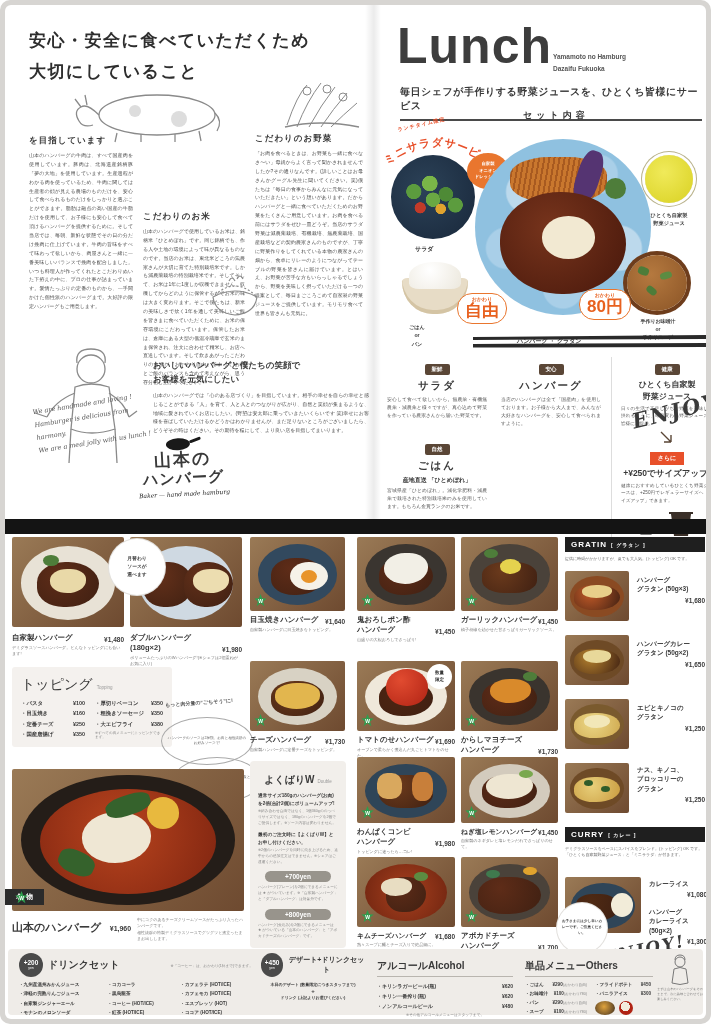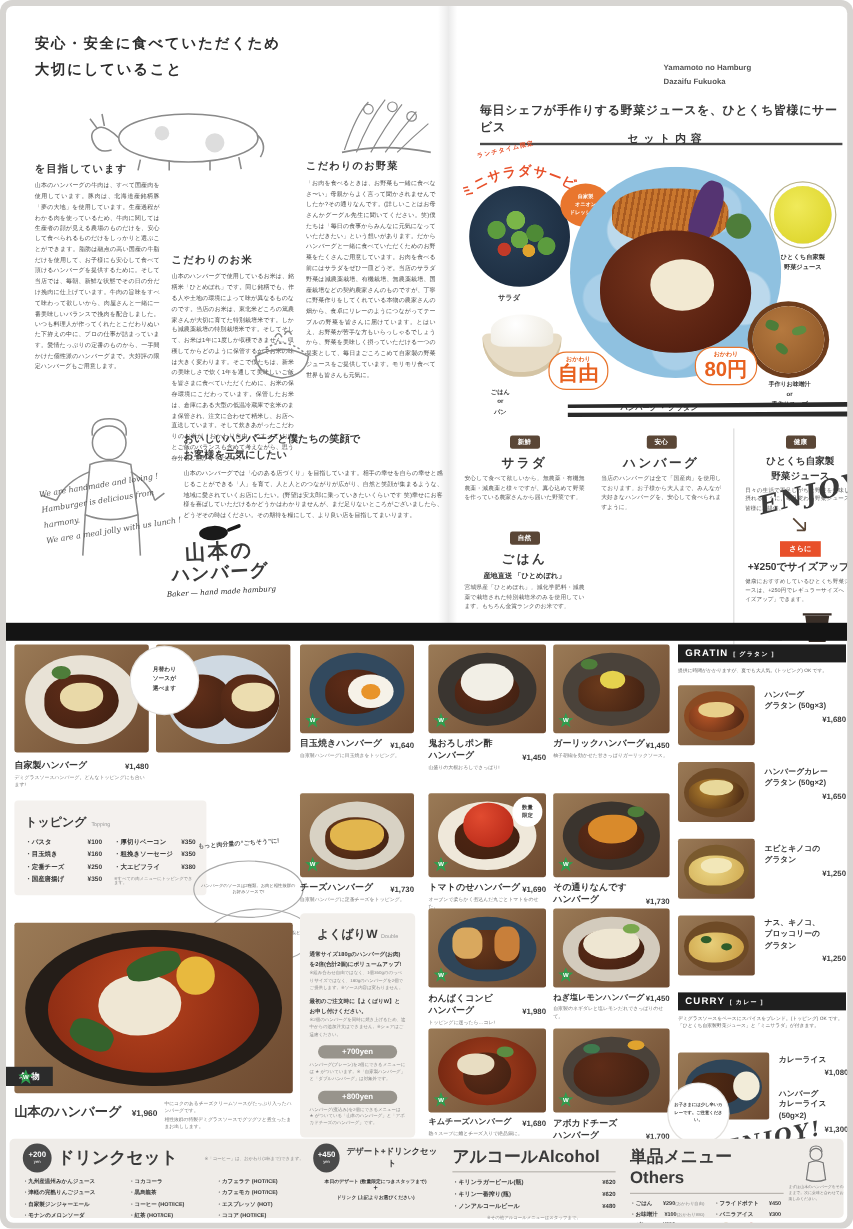--- a/index.html
+++ b/index.html
@@ -2,21 +2,21 @@
 <html lang="ja"><head>
 <meta charset="utf-8">
 <style>
   html,body{margin:0;padding:0}
   .page{position:relative;width:711px;height:1024px;background:#d7d5d2;font-family:"Liberation Sans","DejaVu Sans",sans-serif;color:#3a3a3a;overflow:hidden;border-radius:10px}
   .sheet{position:absolute;left:5px;top:5px;width:701px;height:1014px;background:#fff;border-radius:6px;overflow:hidden}
   .t{position:absolute}
   .pre{white-space:pre-line}
   .jst{text-align:justify}
   
-  .heading{font-size:12px;font-weight:700;letter-spacing:1.5px;line-height:1.85;color:#2e2e2e}
+  .heading{font-size:17px;font-weight:700;letter-spacing:1.5px;line-height:1.85;color:#2e2e2e}
   .colttl{font-size:8.5px;font-weight:700;margin-bottom:4px;letter-spacing:1px}
   .colbody{font-size:5px;line-height:1.78;color:#4a4a4a}
   .msgttl{font-size:8.5px;font-weight:700;line-height:1.6}
   .msgbody{font-size:5px;line-height:1.75;color:#4a4a4a;margin-top:5px}
   .handw{font-family:"DejaVu Serif","Liberation Serif",serif;font-style:italic;font-size:6.5px;line-height:2;color:#555;transform:rotate(-9deg)}
   .logo{text-align:center;transform:rotate(-3deg)}
   .logo .l1{font-size:17px;font-weight:900;letter-spacing:2px;line-height:1}
   .logo .l2{font-size:15px;font-weight:900;letter-spacing:1px;line-height:1.3}
   .logo .l3{font-family:"DejaVu Serif",serif;font-style:italic;font-size:6px;color:#222;margin-top:2px}
   .fold{background:linear-gradient(90deg,rgba(0,0,0,0) 0%,rgba(0,0,0,.08) 55%,rgba(0,0,0,0) 100%)}
@@ -51,21 +51,21 @@
   .photo .tp{position:absolute;left:34%;top:36%;width:32%;height:26%;border-radius:50% 45% 55% 50%;background:var(--tc,#e9c86a)}
   .photo .gr{position:absolute;left:28%;top:20%;width:14%;height:12%;border-radius:50%;background:#4e7d3a}
   .star{position:absolute;left:4px;bottom:4px;width:13px;height:13px;background:#2f9e4e;clip-path:polygon(50% 0%,63% 33%,98% 35%,70% 57%,80% 95%,50% 72%,20% 95%,30% 57%,2% 35%,37% 33%);color:#fff;font-size:5px;font-weight:700;text-align:center;line-height:14px}
   .cap .row{display:flex;justify-content:space-between;align-items:flex-end}
   .cap .nm{font-size:7.5px;font-weight:800;line-height:1.35}
   .cap .pr{font-size:6.5px;font-weight:800;white-space:nowrap}
   .cap .ds{font-size:4.1px;color:#777;margin-top:2px;line-height:1.5}
   .bubble{background:#fff;border-radius:50%;box-shadow:0 0 0 1px #e2e0dd;display:flex;align-items:center;justify-content:center;text-align:center;font-size:4.8px;font-weight:700;line-height:1.6}
   .cloud{border:1px solid #aaa;border-radius:50%;font-size:3.6px;color:#666;display:flex;align-items:center;text-align:center;padding:5px;line-height:1.5}
   .tbox{background:#f4f1ee;border-radius:3px;padding:8px 9px}
-  .tbox .th{font-size:10px;font-weight:700}
+  .tbox .th{font-size:14px;font-weight:400}
   .tbox .te{font-size:4.5px;color:#999;margin-left:4px}
   .titem{display:flex;justify-content:space-between;font-size:5.4px;font-weight:700;line-height:1.9}
   .tnote{font-size:3.6px;color:#888;margin-top:2px}
   .meibadge{background:#2b2b2b;color:#fff;font-size:7px;font-weight:700;letter-spacing:3px;padding:3px 8px 3px 11px}
   .ybox{background:#f2efeb;border-radius:4px;padding:8px}
   .ybox .yt{font-size:10px;font-weight:900}
   .ybox .ye{font-size:4.5px;color:#999;margin-left:3px}
   .ybox .yl{font-size:4.7px;font-weight:700;line-height:1.6;margin-top:5px;text-align:left}
   .ybox .yn{font-size:3.7px;color:#888;line-height:1.55;margin-top:2px;text-align:left}
   .pill{background:#98948c;color:#fff;border-radius:10px;font-size:6.5px;font-weight:800;text-align:center;width:66px;margin:6px auto 3px;padding:2px 0}
@@ -73,21 +73,21 @@
   .ghead{background:#1f1f1f;color:#fff;font-size:8px;font-weight:800;letter-spacing:1px;padding:3px 6px}
   .ghead .jp{font-size:5px;font-weight:700;margin-left:4px}
   .gnote{font-size:4px;color:#666;line-height:1.5;margin:4px 0}
   .g-name{font-size:6.5px;font-weight:800;line-height:1.45}
   .g-price{font-size:6.5px;font-weight:800;margin-top:3px;text-align:right}
   
   .band{background:#efece8;border-radius:4px}
   .cbadge{width:24px;height:24px;border-radius:50%;background:#4a4a4a;color:#fff;display:flex;flex-direction:column;align-items:center;justify-content:center;line-height:1}
   .cbadge .n{font-size:6.5px;font-weight:800}
   .cbadge .y{font-size:3.5px}
-  .bhead{font-size:14px;font-weight:800}
+  .bhead{font-size:10px;font-weight:800}
   .bnote{font-size:3.7px;color:#888}
   .ditem{font-size:4.6px;font-weight:700;line-height:2.05;white-space:nowrap}
   .aitem{display:flex;justify-content:space-between;font-size:5px;font-weight:700;line-height:2}
   .oitem{display:flex;justify-content:space-between;font-size:4.6px;font-weight:700;line-height:1.95;white-space:nowrap}
   .oitem .on{color:#888;font-weight:400;font-size:3.6px}
   .sep{border-bottom:1px solid #b9b5af;margin:3px 0 4px}
   svg{display:block}
 </style>
 </head>
 <body>
@@ -167,20 +167,21 @@
       <ellipse cx="16" cy="11" rx="12" ry="6" fill="#1a1a1a"></ellipse>
       <rect x="27" y="8" width="12" height="3" rx="1.5" fill="#1a1a1a" transform="rotate(-18 27 8)"></rect>
     </svg>
     <div class="l1">山本の</div>
     <div class="l2">ハンバーグ</div>
     <div class="l3">Baker — hand made hamburg</div>
   </div>
 
   <div class="t fold" style="left:360px;top:0;width:16px;height:515px"></div>
 
+  <div class="t lunch-ttl" style="left:392px;top:16px">Lunch</div>
   <div class="t lunch-sub pre" style="left:548px;top:46px">Yamamoto no Hamburg
 Dazaifu Fukuoka</div>
   <div class="t tagline" style="left:395px;top:80px;width:302px">毎日シェフが手作りする野菜ジュースを、ひとくち皆様にサービス</div>
   <div class="t setttl" style="left:518px;top:104px">セット内容</div>
 
   <div class="t limited-red" style="left:392px;top:116px">ランチタイム限定</div>
   <svg class="t" style="left:376px;top:120px" width="112" height="42" viewBox="0 0 112 42">
     <path id="arcp" d="M6,40 Q56,2 106,40" fill="none"></path>
     <text class="arc-red"><textPath href="#arcp">ミニサラダサービス</textPath></text>
   </svg>
@@ -302,20 +303,27 @@
 ソースが
 選べます</div>
 
   <div class="t cap" style="left:7px;top:628px;width:112px">
     <div class="row">
           <span class="nm">自家製ハンバーグ</span>
           <span class="pr">¥1,480</span>
         </div>
     <div class="ds">デミグラスソースハンバーグ。どんなトッピングにも合います!</div>
   </div>
+  <div class="t cap" style="left:125px;top:628px;width:112px">
+    <div class="row">
+          <span class="nm">ダブルハンバーグ (180g×2)</span>
+          <span class="pr">¥1,980</span>
+        </div>
+    <div class="ds">ボリュームたっぷりのWハンバーグ!(※シェフは2個重ねがお気に入り)</div>
+  </div>
 
   <div class="photo" style="left:245px;top:532px;width:95px;height:74px;--pc:#32495e;--fc:#5e2c18">
         <i class="pl"></i>
         <i class="fd"></i>
     <i style="position:absolute;left:42%;top:34%;width:40%;height:38%;border-radius:50%;background:#f6f2e8"></i>
     <i style="position:absolute;left:54%;top:44%;width:17%;height:18%;border-radius:50%;background:#e8942a"></i>
     <span class="star">W</span>
       </div>
   <div class="photo" style="left:352px;top:532px;width:98px;height:74px;--pc:#3a3530;--fc:#5e2c18;--tc:#f2efe6">
         <i class="pl"></i>
@@ -427,21 +435,21 @@
   </div>
   <div class="t cap" style="left:352px;top:730px;width:98px">
     <div class="row">
           <span class="nm">トマトのせハンバーグ</span>
           <span class="pr">¥1,690</span>
         </div>
     <div class="ds">オーブンで柔らかく煮込んだ丸ごとトマトをのせた。</div>
   </div>
   <div class="t cap" style="left:456px;top:730px;width:97px">
     <div class="row">
-          <span class="nm pre">その通りなんです
+          <span class="nm pre">からしマヨチーズ
 ハンバーグ</span>
           <span class="pr">¥1,730</span>
         </div>
     <div class="ds">チーズの下にからしマヨネーズ!</div>
   </div>
 
   <div class="t ybox" style="left:245px;top:756px;width:80px">
     <div style="text-align:center"><span class="yt">よくばりW</span><span class="ye">Double</span></div>
     <div class="yl">通常サイズ180gのハンバーグ(お肉)を2倍(合計2個)にボリュームアップ!</div>
     <div class="yn">※組み合わせ自由ではなく、1個360gののっぺりサイズではなく、180gのハンバーグを2個でご提供します。※ソース内容は変わりません。</div>

